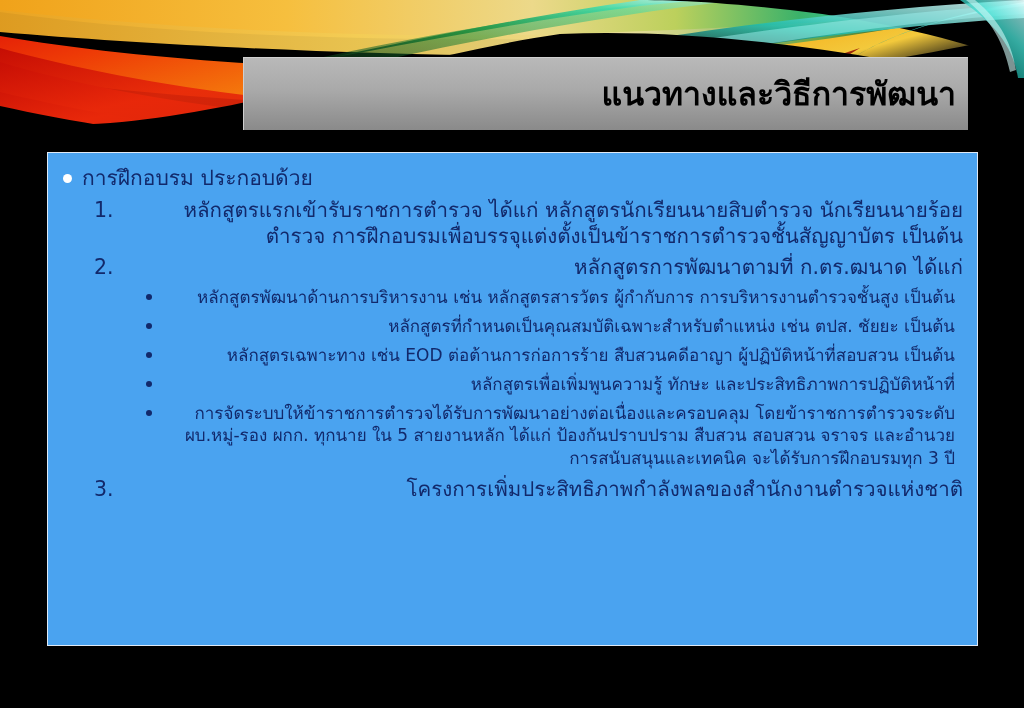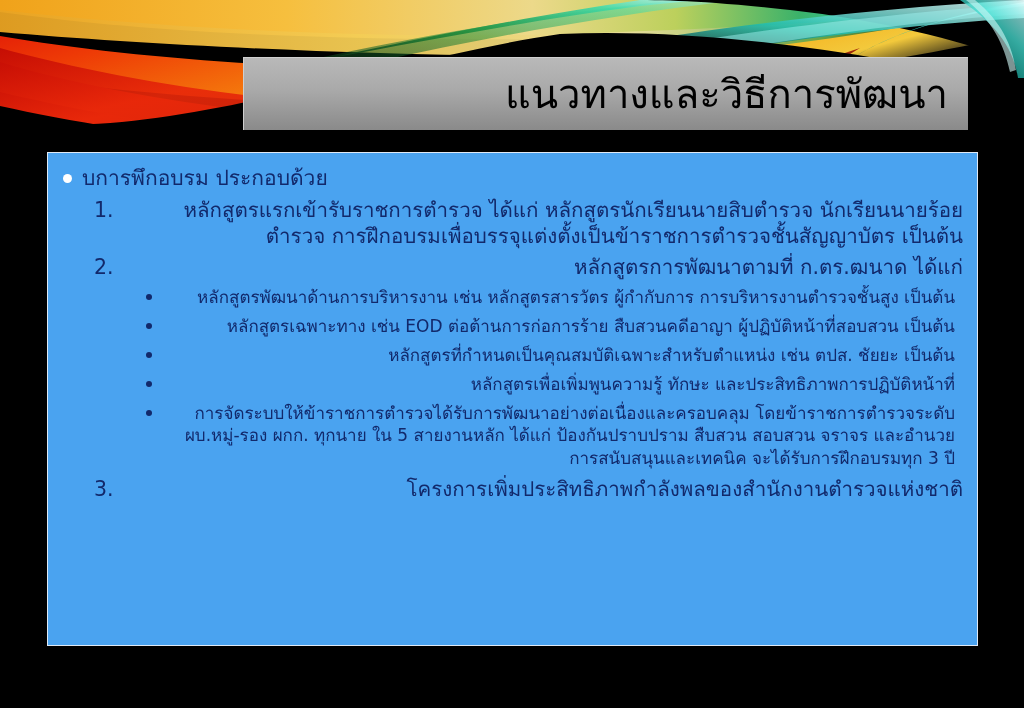--- a/index.html
+++ b/index.html
@@ -42,24 +42,24 @@
     background: linear-gradient(to bottom, #b9b9b9 0%, #a9a9a9 45%, #8a8a8a 100%);
     border-top: 1px solid #cfcfcf;
     border-left: 1px solid #cfcfcf;
     box-sizing: border-box;
     display: flex;
     align-items: center;
     justify-content: flex-end;
   }
   #title-text {
     color: #000000;
-    font-size: 40px;
-    font-weight: normal;
+    font-size: 32px;
+    font-weight: bold;
     line-height: 1;
-    padding-right: 20px;
+    padding-right: 12px;
     white-space: nowrap;
   }
 
   
   #content-box {
     position: absolute;
     left: 47px;
     top: 152px;
     width: 931px;
     height: 494px;
@@ -224,46 +224,46 @@
   </div>
 
   <div id="title-bar">
     <div id="title-text">แนวทางและวิธีการพัฒนา</div>
   </div>
 
   <div id="content-box">
 
     <div class="lvl1 navy">
       <span class="bullet-dot"></span>
-      <span>บการพึกอบรม ประกอบด้วย</span>
+      <span>การฝึกอบรม ประกอบด้วย</span>
     </div>
 
     <ol class="lvl2 navy">
 
       <li>
         <span class="num"></span>
         <span>หลักสูตรแรกเข้ารับราชการตำรวจ ได้แก่ หลักสูตรนักเรียนนายสิบตำรวจ นักเรียนนายร้อยตำรวจ การฝึกอบรมเพื่อบรรจุแต่งตั้งเป็นข้าราชการตำรวจชั้นสัญญาบัตร เป็นต้น</span>
       </li>
 
       <li>
         <span class="num"></span>
         <span>หลักสูตรการพัฒนาตามที่ ก.ตร.ฒนาด ได้แก่</span>
 
         <ul class="lvl3">
           <li>
             <span class="bullet-sm"></span>
             <span>หลักสูตรพัฒนาด้านการบริหารงาน เช่น หลักสูตรสารวัตร ผู้กำกับการ การบริหารงานตำรวจชั้นสูง เป็นต้น</span>
           </li>
           <li>
             <span class="bullet-sm"></span>
+            <span>หลักสูตรที่กำหนดเป็นคุณสมบัติเฉพาะสำหรับตำแหน่ง เช่น ตปส. ชัยยะ เป็นต้น</span>
+          </li>
+          <li>
+            <span class="bullet-sm"></span>
             <span>หลักสูตรเฉพาะทาง เช่น EOD ต่อต้านการก่อการร้าย สืบสวนคดีอาญา ผู้ปฏิบัติหน้าที่สอบสวน เป็นต้น</span>
-          </li>
-          <li>
-            <span class="bullet-sm"></span>
-            <span>หลักสูตรที่กำหนดเป็นคุณสมบัติเฉพาะสำหรับตำแหน่ง เช่น ตปส. ชัยยะ เป็นต้น</span>
           </li>
           <li>
             <span class="bullet-sm"></span>
             <span>หลักสูตรเพื่อเพิ่มพูนความรู้ ทักษะ และประสิทธิภาพการปฏิบัติหน้าที่</span>
           </li>
           <li>
             <span class="bullet-sm"></span>
             <span>การจัดระบบให้ข้าราชการตำรวจได้รับการพัฒนาอย่างต่อเนื่องและครอบคลุม โดยข้าราชการตำรวจระดับ ผบ.หมู่-รอง ผกก. ทุกนาย  ใน 5 สายงานหลัก ได้แก่ ป้องกันปราบปราม สืบสวน สอบสวน จราจร และอำนวยการสนับสนุนและเทคนิค จะได้รับการฝึกอบรมทุก 3 ปี</span>
           </li>
         </ul>

